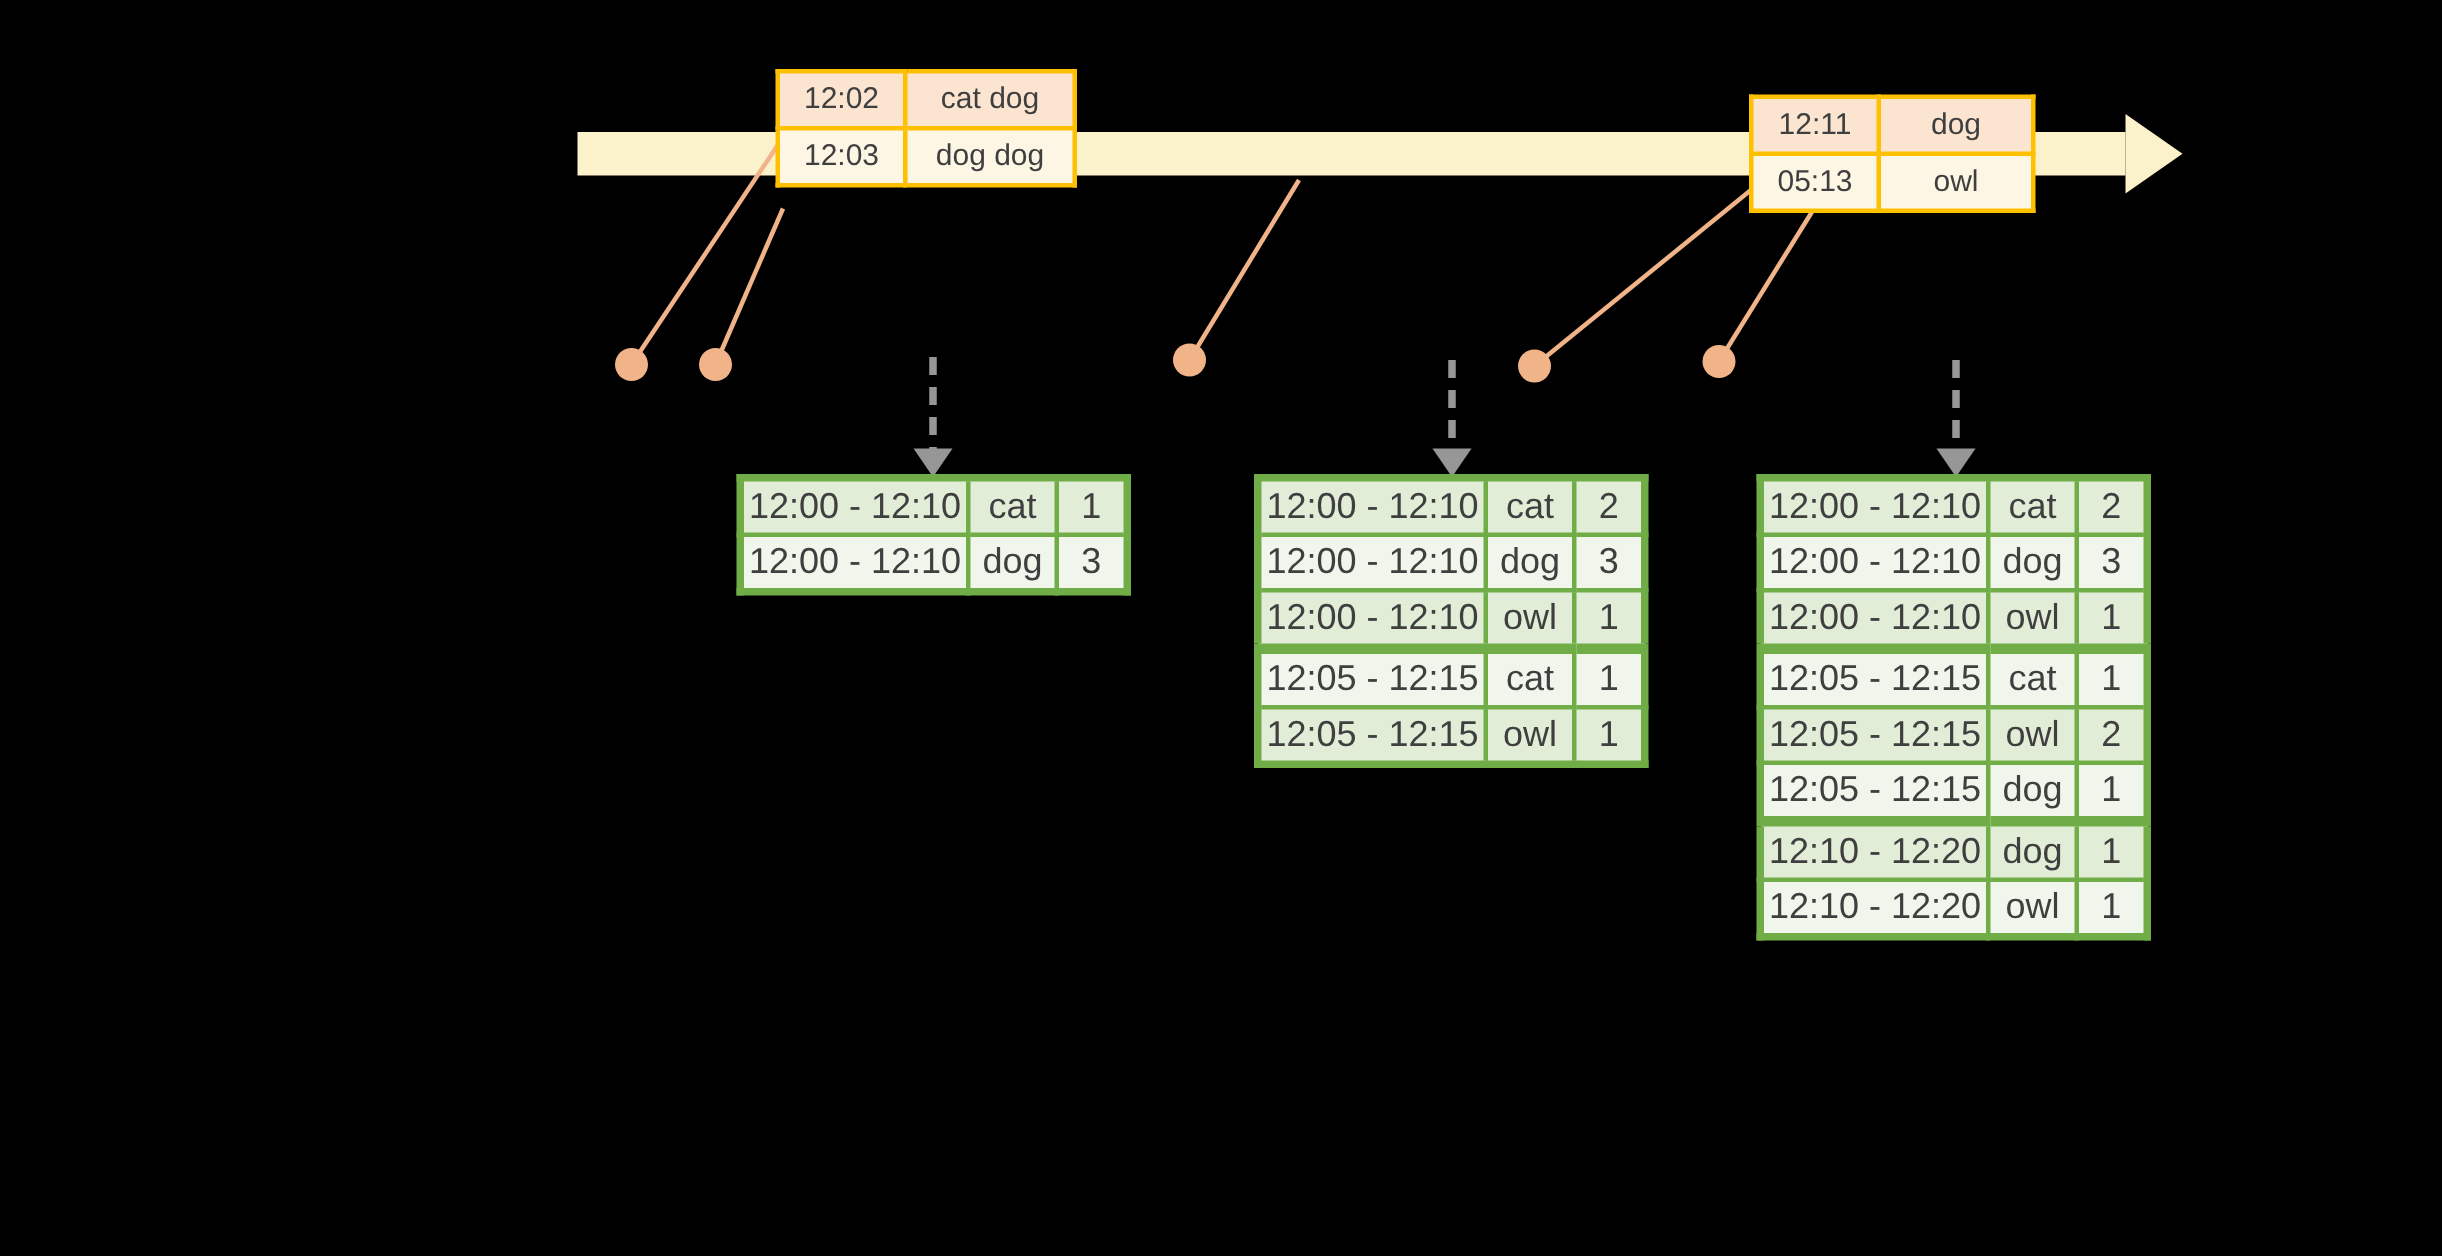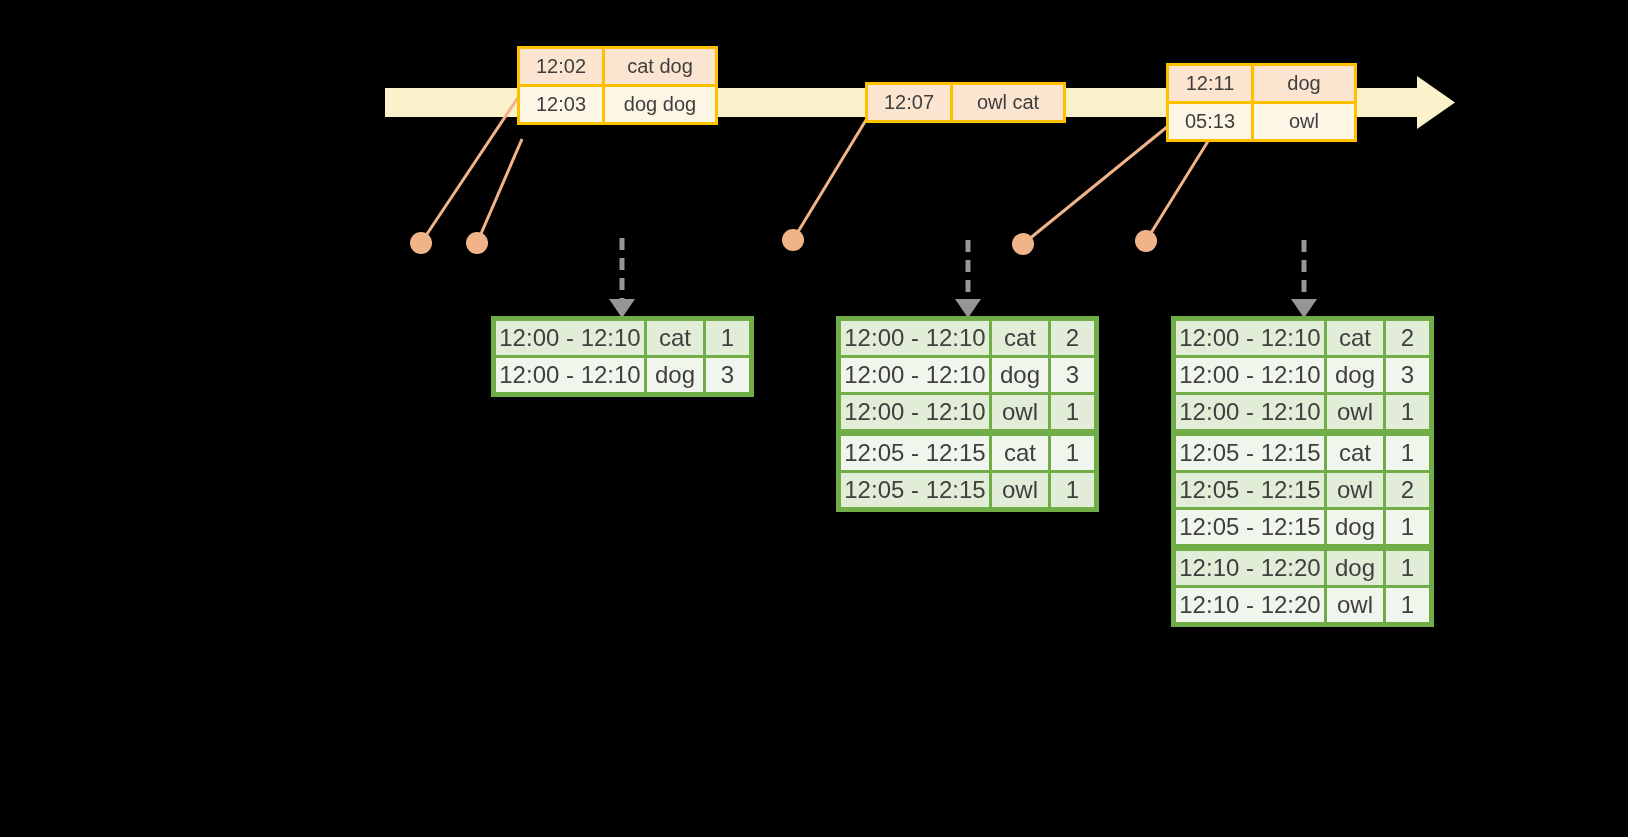--- a/index.html
+++ b/index.html
@@ -89,28 +89,20 @@
       <td class="t">12:02</td>
       <td class="v">cat dog</td>
     </tr>
     <tr class="row-cream">
       <td class="t">12:03</td>
       <td class="v">dog dog</td>
     </tr>
   </tbody>
     </table>
 
-  <table class="event-table" style="left:865px; top:82px;">
-    <tbody>
-        <tr class="row-peach">
-      <td class="t">12:07</td>
-      <td class="v">owl cat</td>
-    </tr>
-  </tbody>
-    </table>
 
   <table class="event-table" style="left:1166px; top:63px;">
     <tbody>
         <tr class="row-peach">
       <td class="t">12:11</td>
       <td class="v v3">dog</td>
     </tr>
     <tr class="row-cream">
       <td class="t">05:13</td>
       <td class="v v3">owl</td>

